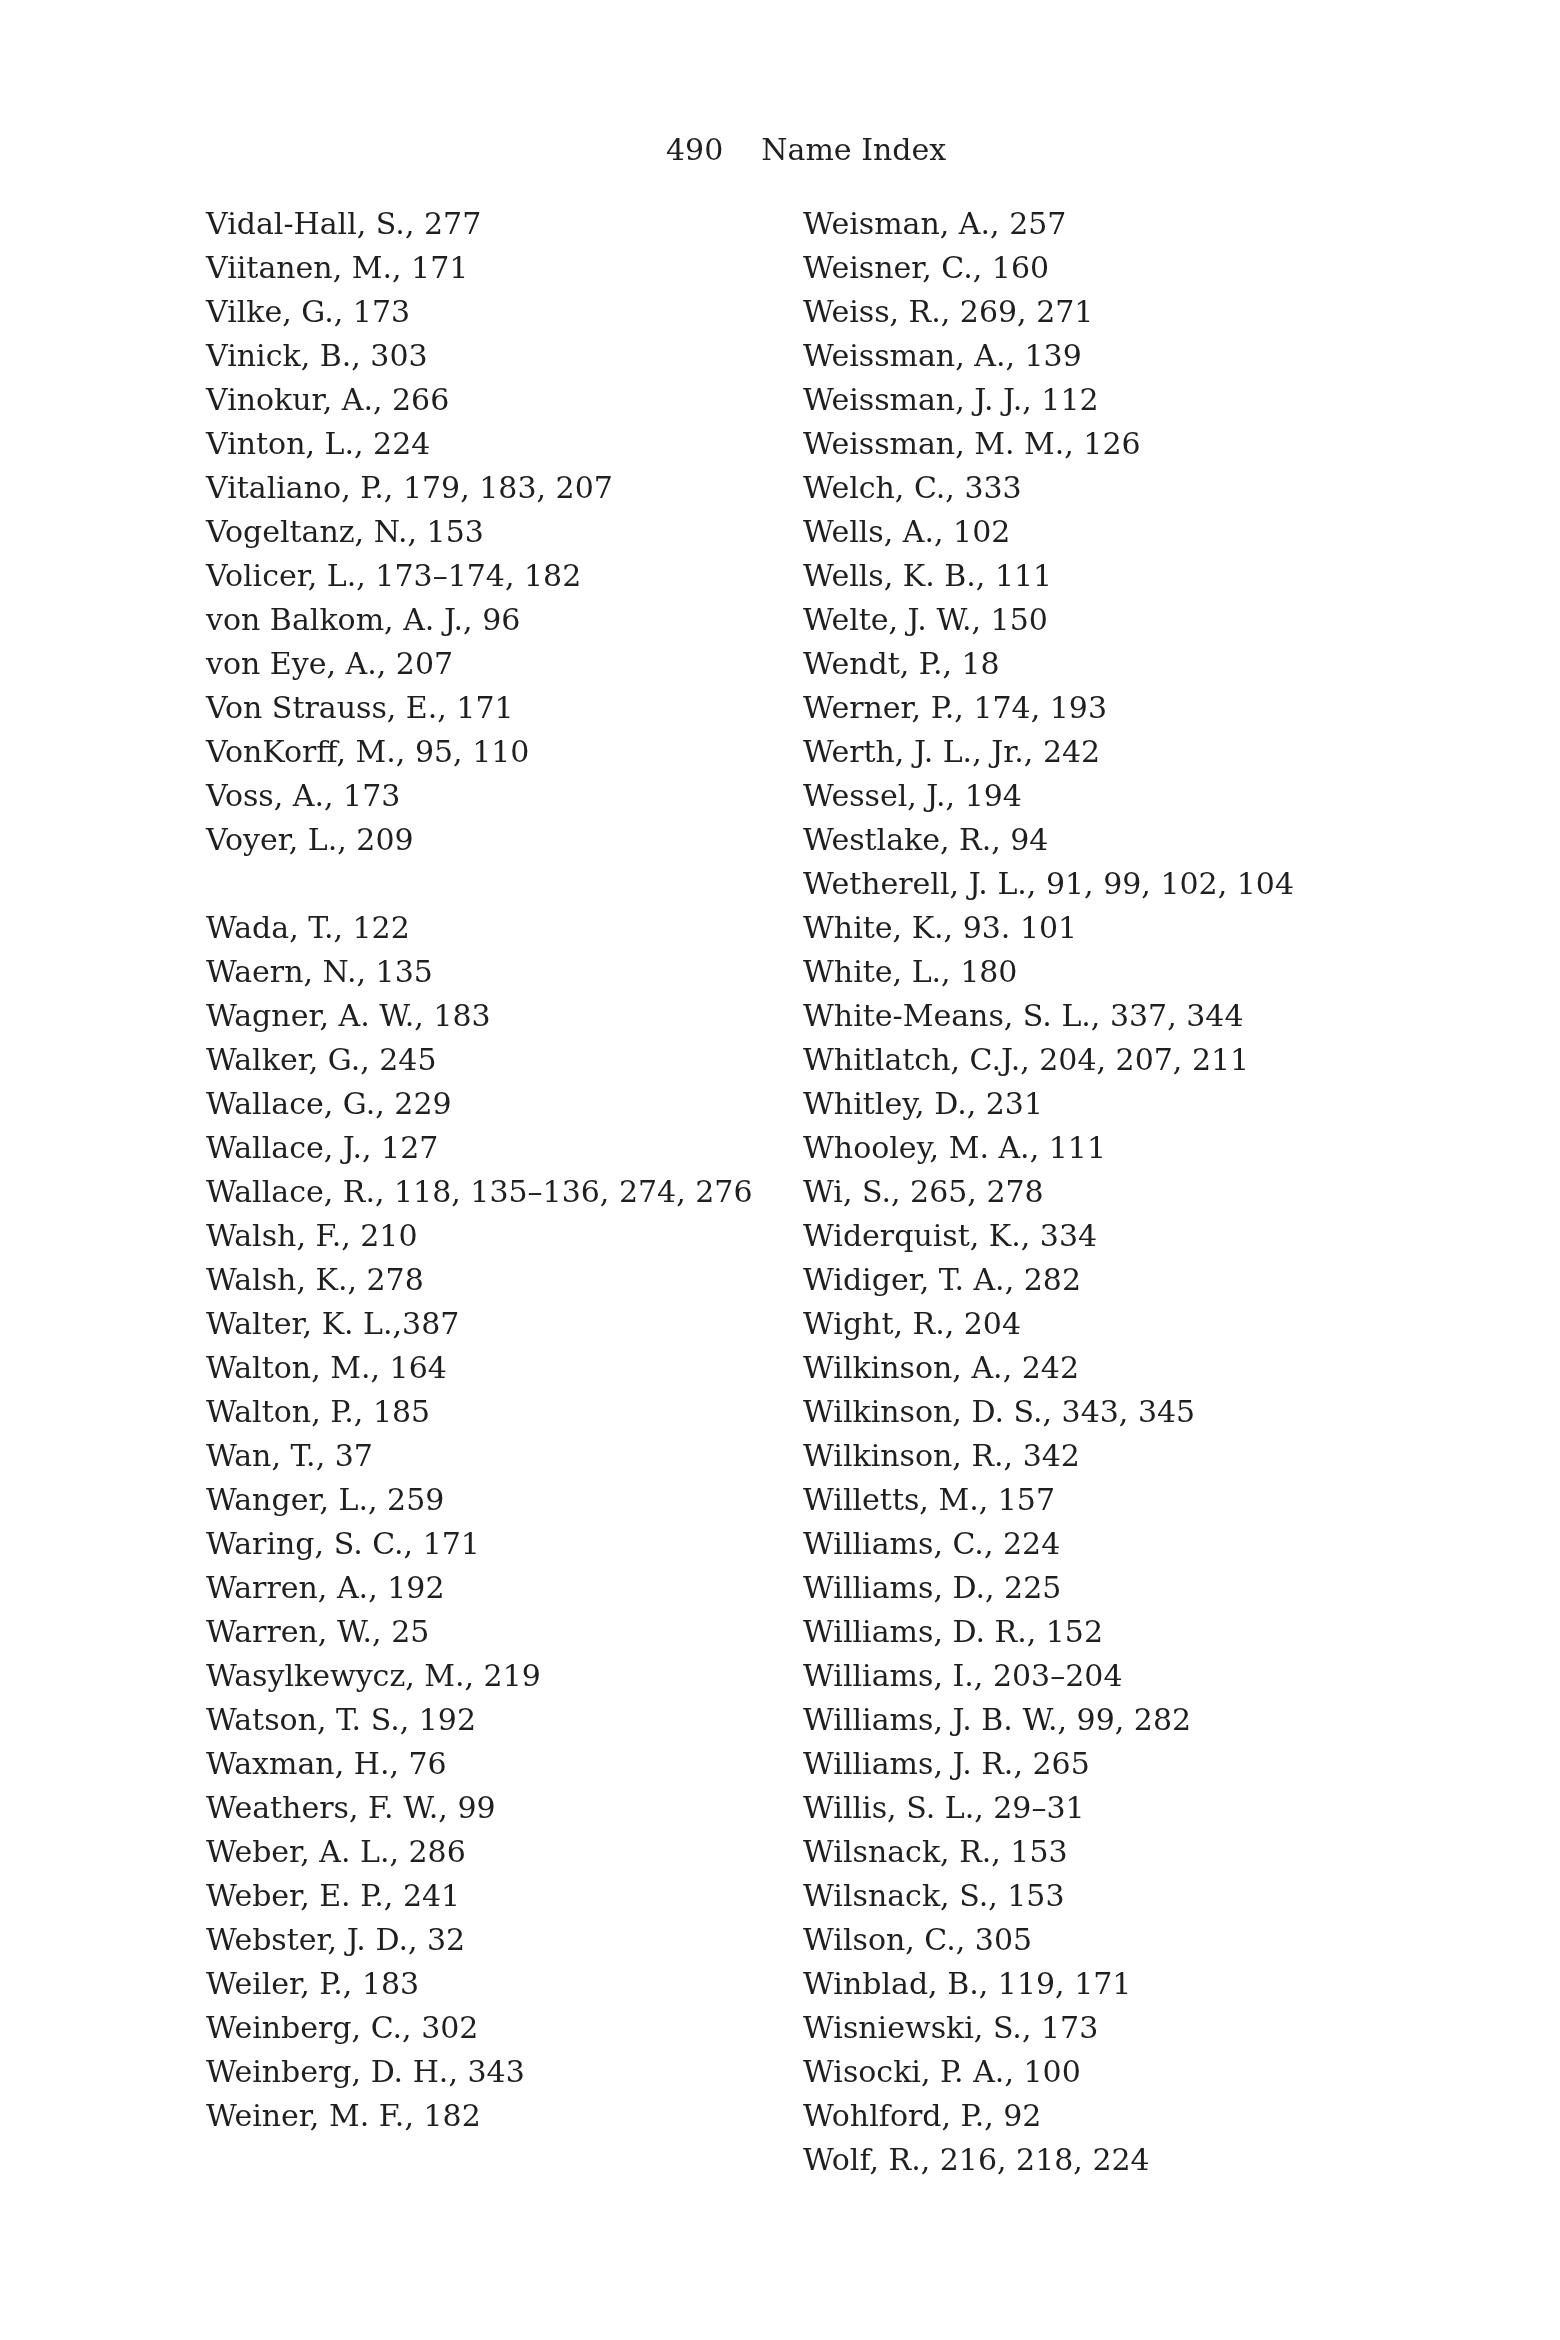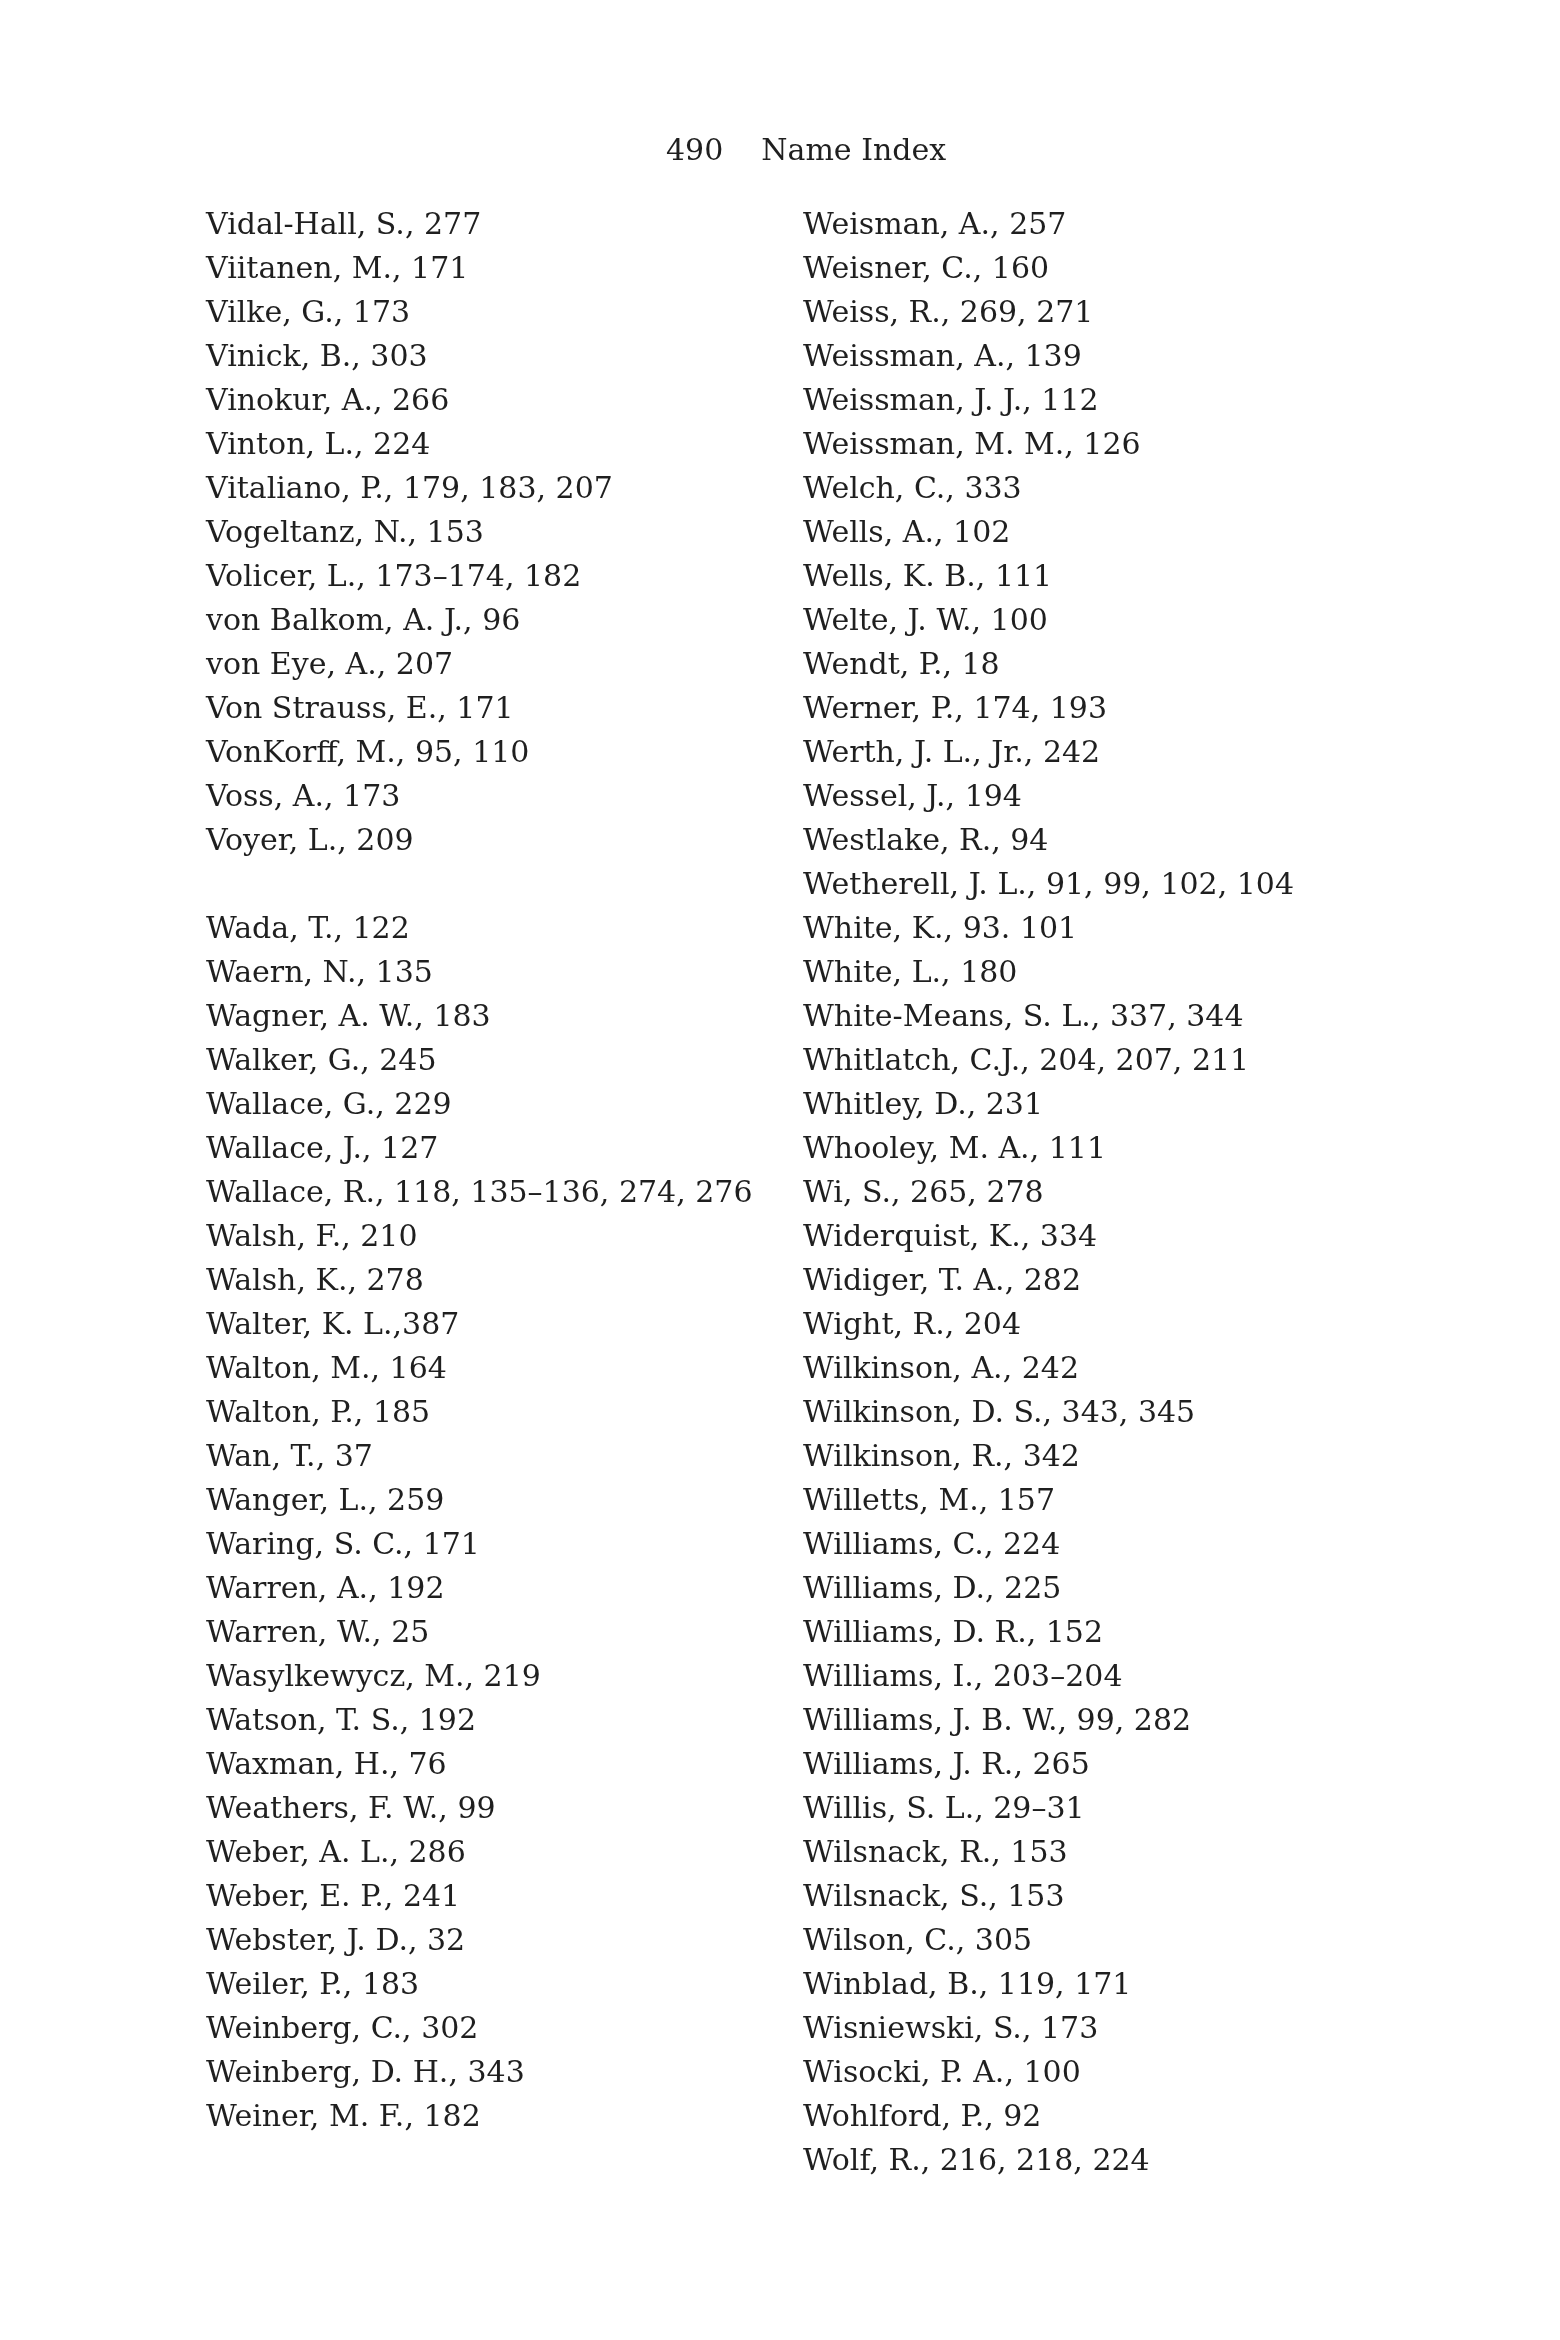--- a/index.html
+++ b/index.html
@@ -104,21 +104,21 @@
       <div class="section">
         <div class="entry">Weisman, A., 257</div>
         <div class="entry">Weisner, C., 160</div>
         <div class="entry">Weiss, R., 269, 271</div>
         <div class="entry">Weissman, A., 139</div>
         <div class="entry">Weissman, J. J., 112</div>
         <div class="entry">Weissman, M. M., 126</div>
         <div class="entry">Welch, C., 333</div>
         <div class="entry">Wells, A., 102</div>
         <div class="entry">Wells, K. B., 111</div>
-        <div class="entry">Welte, J. W., 100</div>
+        <div class="entry">Welte, J. W., 150</div>
         <div class="entry">Wendt, P., 18</div>
         <div class="entry">Werner, P., 174, 193</div>
         <div class="entry">Werth, J. L., Jr., 242</div>
         <div class="entry">Wessel, J., 194</div>
         <div class="entry">Westlake, R., 94</div>
         <div class="entry">Wetherell, J. L., 91, 99, 102, 104</div>
         <div class="entry">White, K., 93. 101</div>
         <div class="entry">White, L., 180</div>
         <div class="entry">White-Means, S. L., 337, 344</div>
         <div class="entry">Whitlatch, C.J., 204, 207, 211</div>

